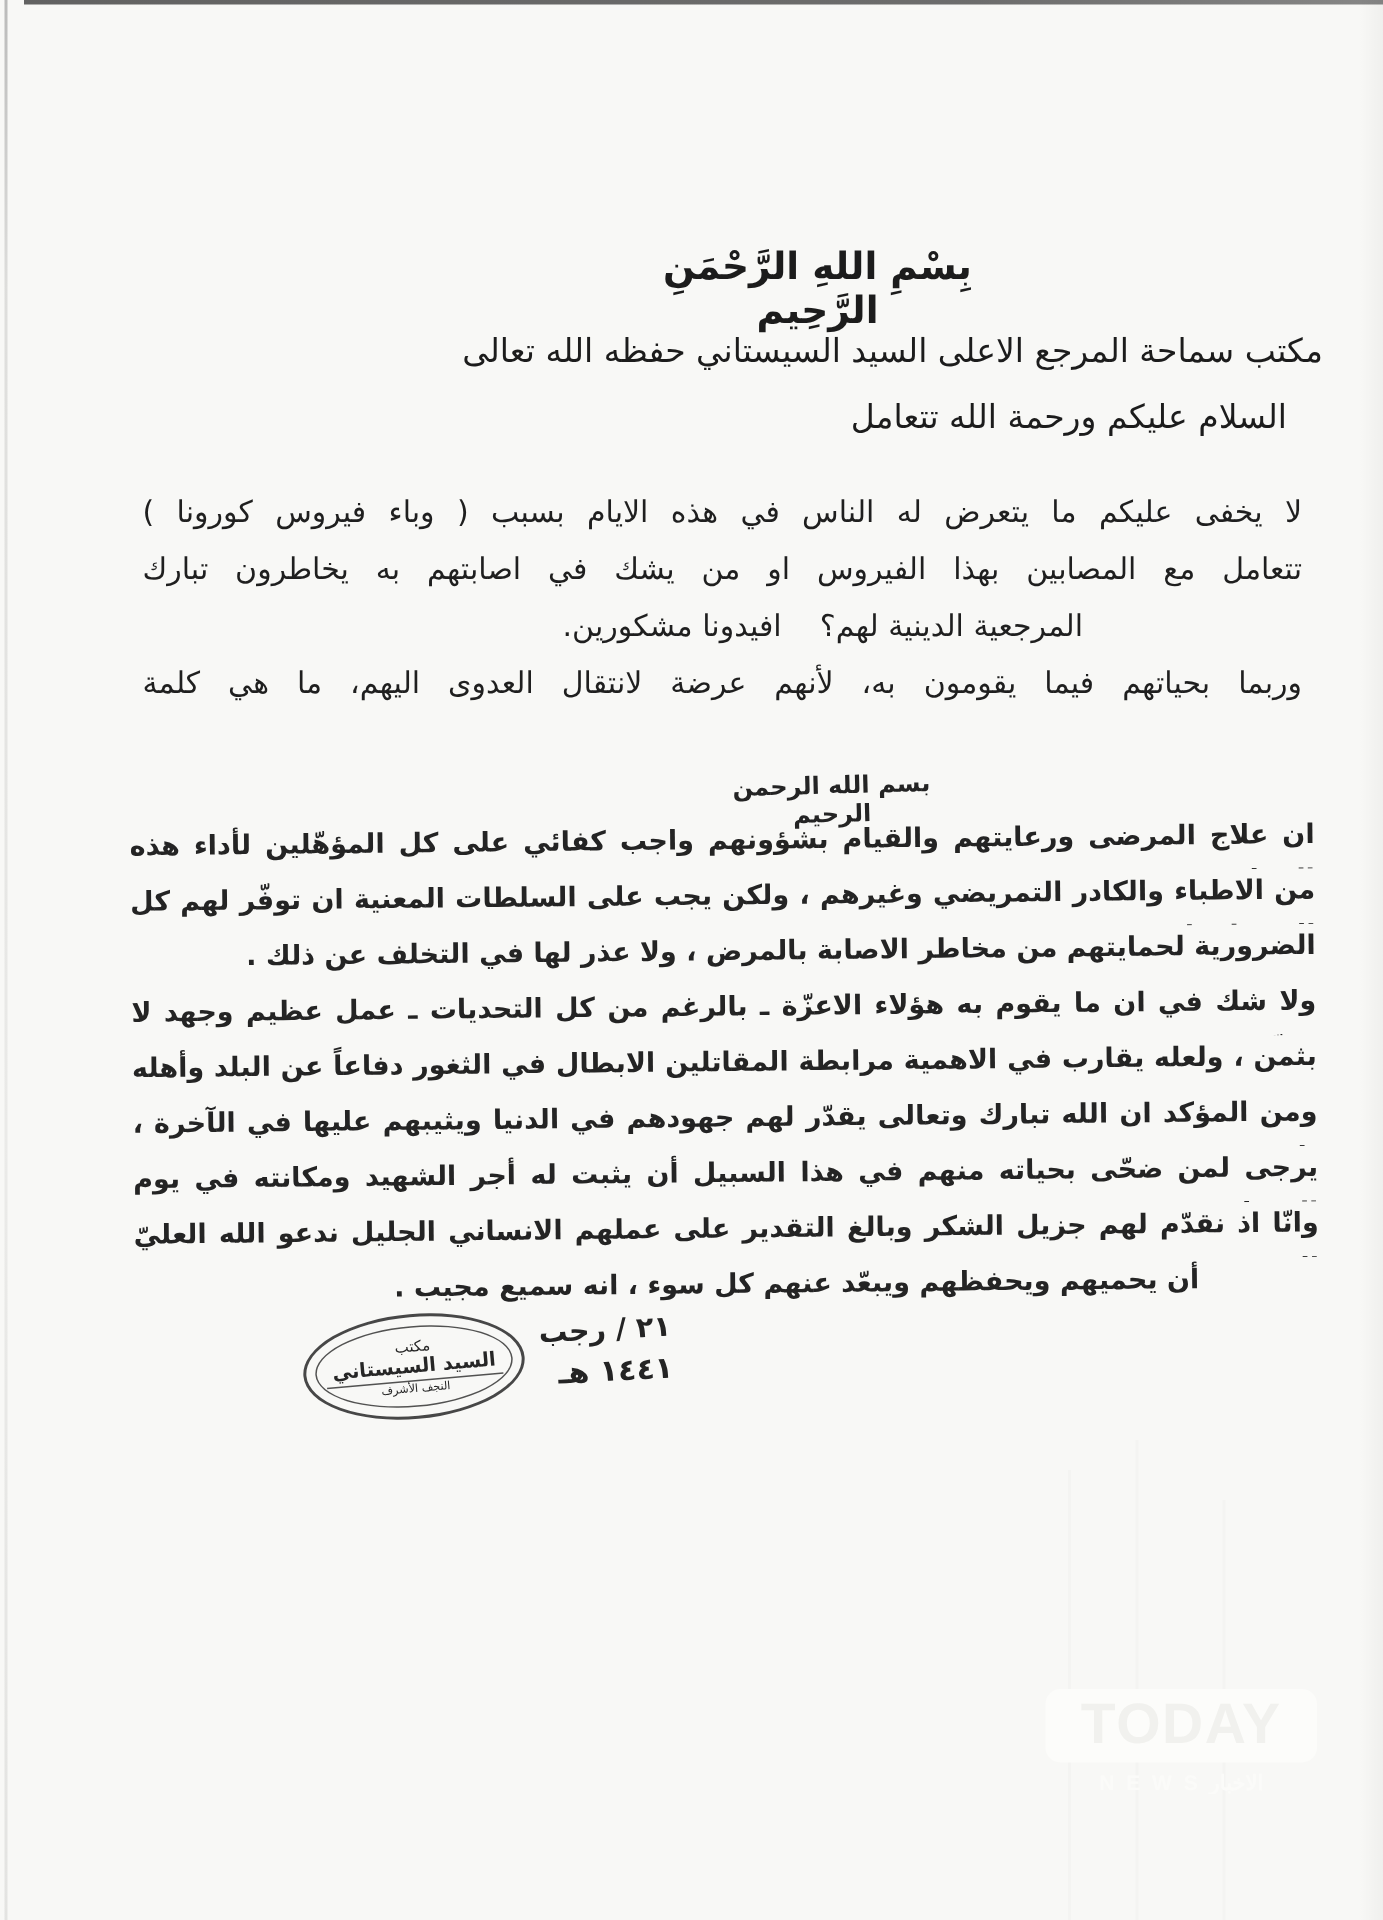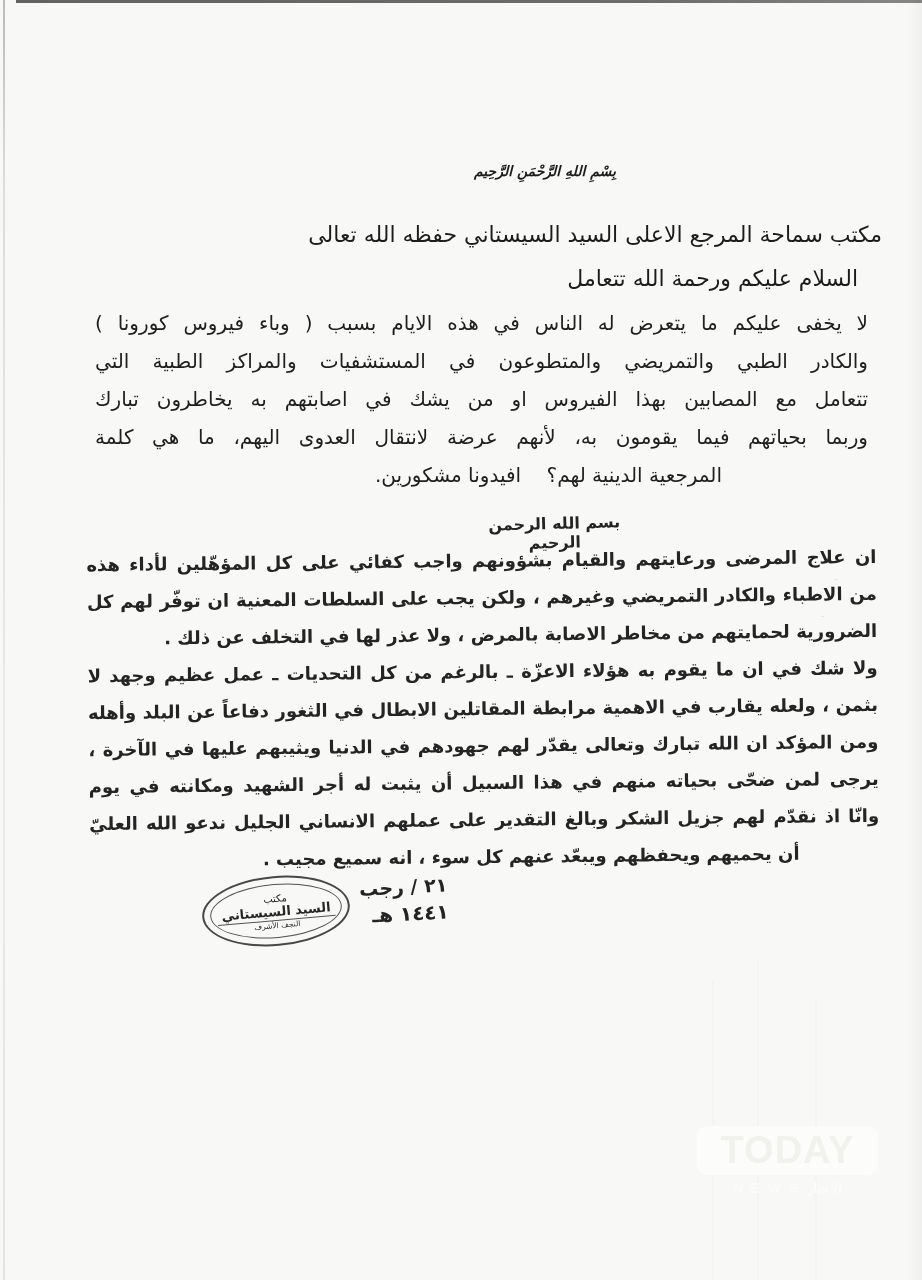--- a/index.html
+++ b/index.html
@@ -29,28 +29,27 @@
   .right-band {
     position: absolute; top: 0; bottom: 0; right: 0; width: 16px;
     background: linear-gradient(to right, rgba(0,0,0,0), rgba(0,0,0,0.035));
   }
   .streak { position: absolute; width: 2px; background: rgba(0,0,0,0.015); }
 
   
   .printed { direction: rtl; position: absolute; color: #1c1c1c; text-align: center; }
   .bismillah-printed {
     top: 163px; left: 430px; width: 230px;
-    font-size: 14px; font-weight: bold;
+    font-size: 25px; font-weight: bold;
     letter-spacing: -0.5px;
-    font-style: italic;
   }
   .office-line { top: 222px; right: 40px; font-size: 22px; }
   .greeting-line { top: 266px; right: 64px; font-size: 22px; }
 
-  .question { position: absolute; top: 308px; left: 95px; width: 773px; direction: rtl; }
+  .question { position: absolute; top: 326px; left: 95px; width: 773px; direction: rtl; }
   .q-line {
     font-size: 20px; height: 38px; line-height: 30px;
     text-align: justify; overflow: hidden;
   }
   .q-line.justify::after { content: ""; display: inline-block; width: 100%; height: 0; }
   .q-line.last {
     text-align: right; margin-right: 146px; white-space: pre-wrap;
   }
 
   
@@ -128,24 +127,23 @@
   <div class="streak" style="left:712px; top:980px; height:300px;"></div>
   <div class="streak" style="left:757px; top:960px; height:320px;"></div>
   <div class="streak" style="left:815px; top:1000px; height:280px;"></div>
 
   <div class="printed bismillah-printed">بِسْمِ اللهِ الرَّحْمَنِ الرَّحِيم</div>
   <div class="printed office-line">مكتب سماحة المرجع الاعلى السيد السيستاني حفظه الله تعالى</div>
   <div class="printed greeting-line">السلام عليكم ورحمة الله تتعامل</div>
 
   <div class="question">
     <div class="q-line justify">لا يخفى عليكم ما يتعرض له الناس في هذه الايام بسبب ( وباء فيروس كورونا )</div>
-    <div class="q-line justify">والكادر الطبي والتمريضي والمتطوعون في المستشفيات والمراكز الطبية التي</div>
     <div class="q-line justify">تتعامل مع المصابين بهذا الفيروس او من يشك في اصابتهم به يخاطرون تبارك</div>
+    <div class="q-line last">المرجعية الدينية لهم؟    افيدونا مشكورين.</div>
     <div class="q-line justify">وربما بحياتهم فيما يقومون به، لأنهم عرضة لانتقال العدوى اليهم، ما هي كلمة</div>
-    <div class="q-line last">المرجعية الدينية لهم؟    افيدونا مشكورين.</div>
   </div>
 
   <div class="hand bismillah-hand">بسم الله الرحمن الرحيم</div>
 
   <div class="answer hand">
     <div class="a-line justify">ان علاج المرضى ورعايتهم والقيام بشؤونهم واجب كفائي على كل المؤهّلين لأداء هذه المهام</div>
     <div class="a-line justify">من الاطباء والكادر التمريضي وغيرهم ، ولكن يجب على السلطات المعنية ان توفّر لهم كل المستلزمات</div>
     <div class="a-line natural">الضرورية لحمايتهم من مخاطر الاصابة بالمرض ، ولا عذر لها في التخلف عن ذلك .</div>
     <div class="a-line justify">ولا شك في ان ما يقوم به هؤلاء الاعزّة ـ بالرغم من كل التحديات ـ عمل عظيم وجهد لا يقدّر</div>
     <div class="a-line justify">بثمن ، ولعله يقارب في الاهمية مرابطة المقاتلين الابطال في الثغور دفاعاً عن البلد وأهله .</div>

